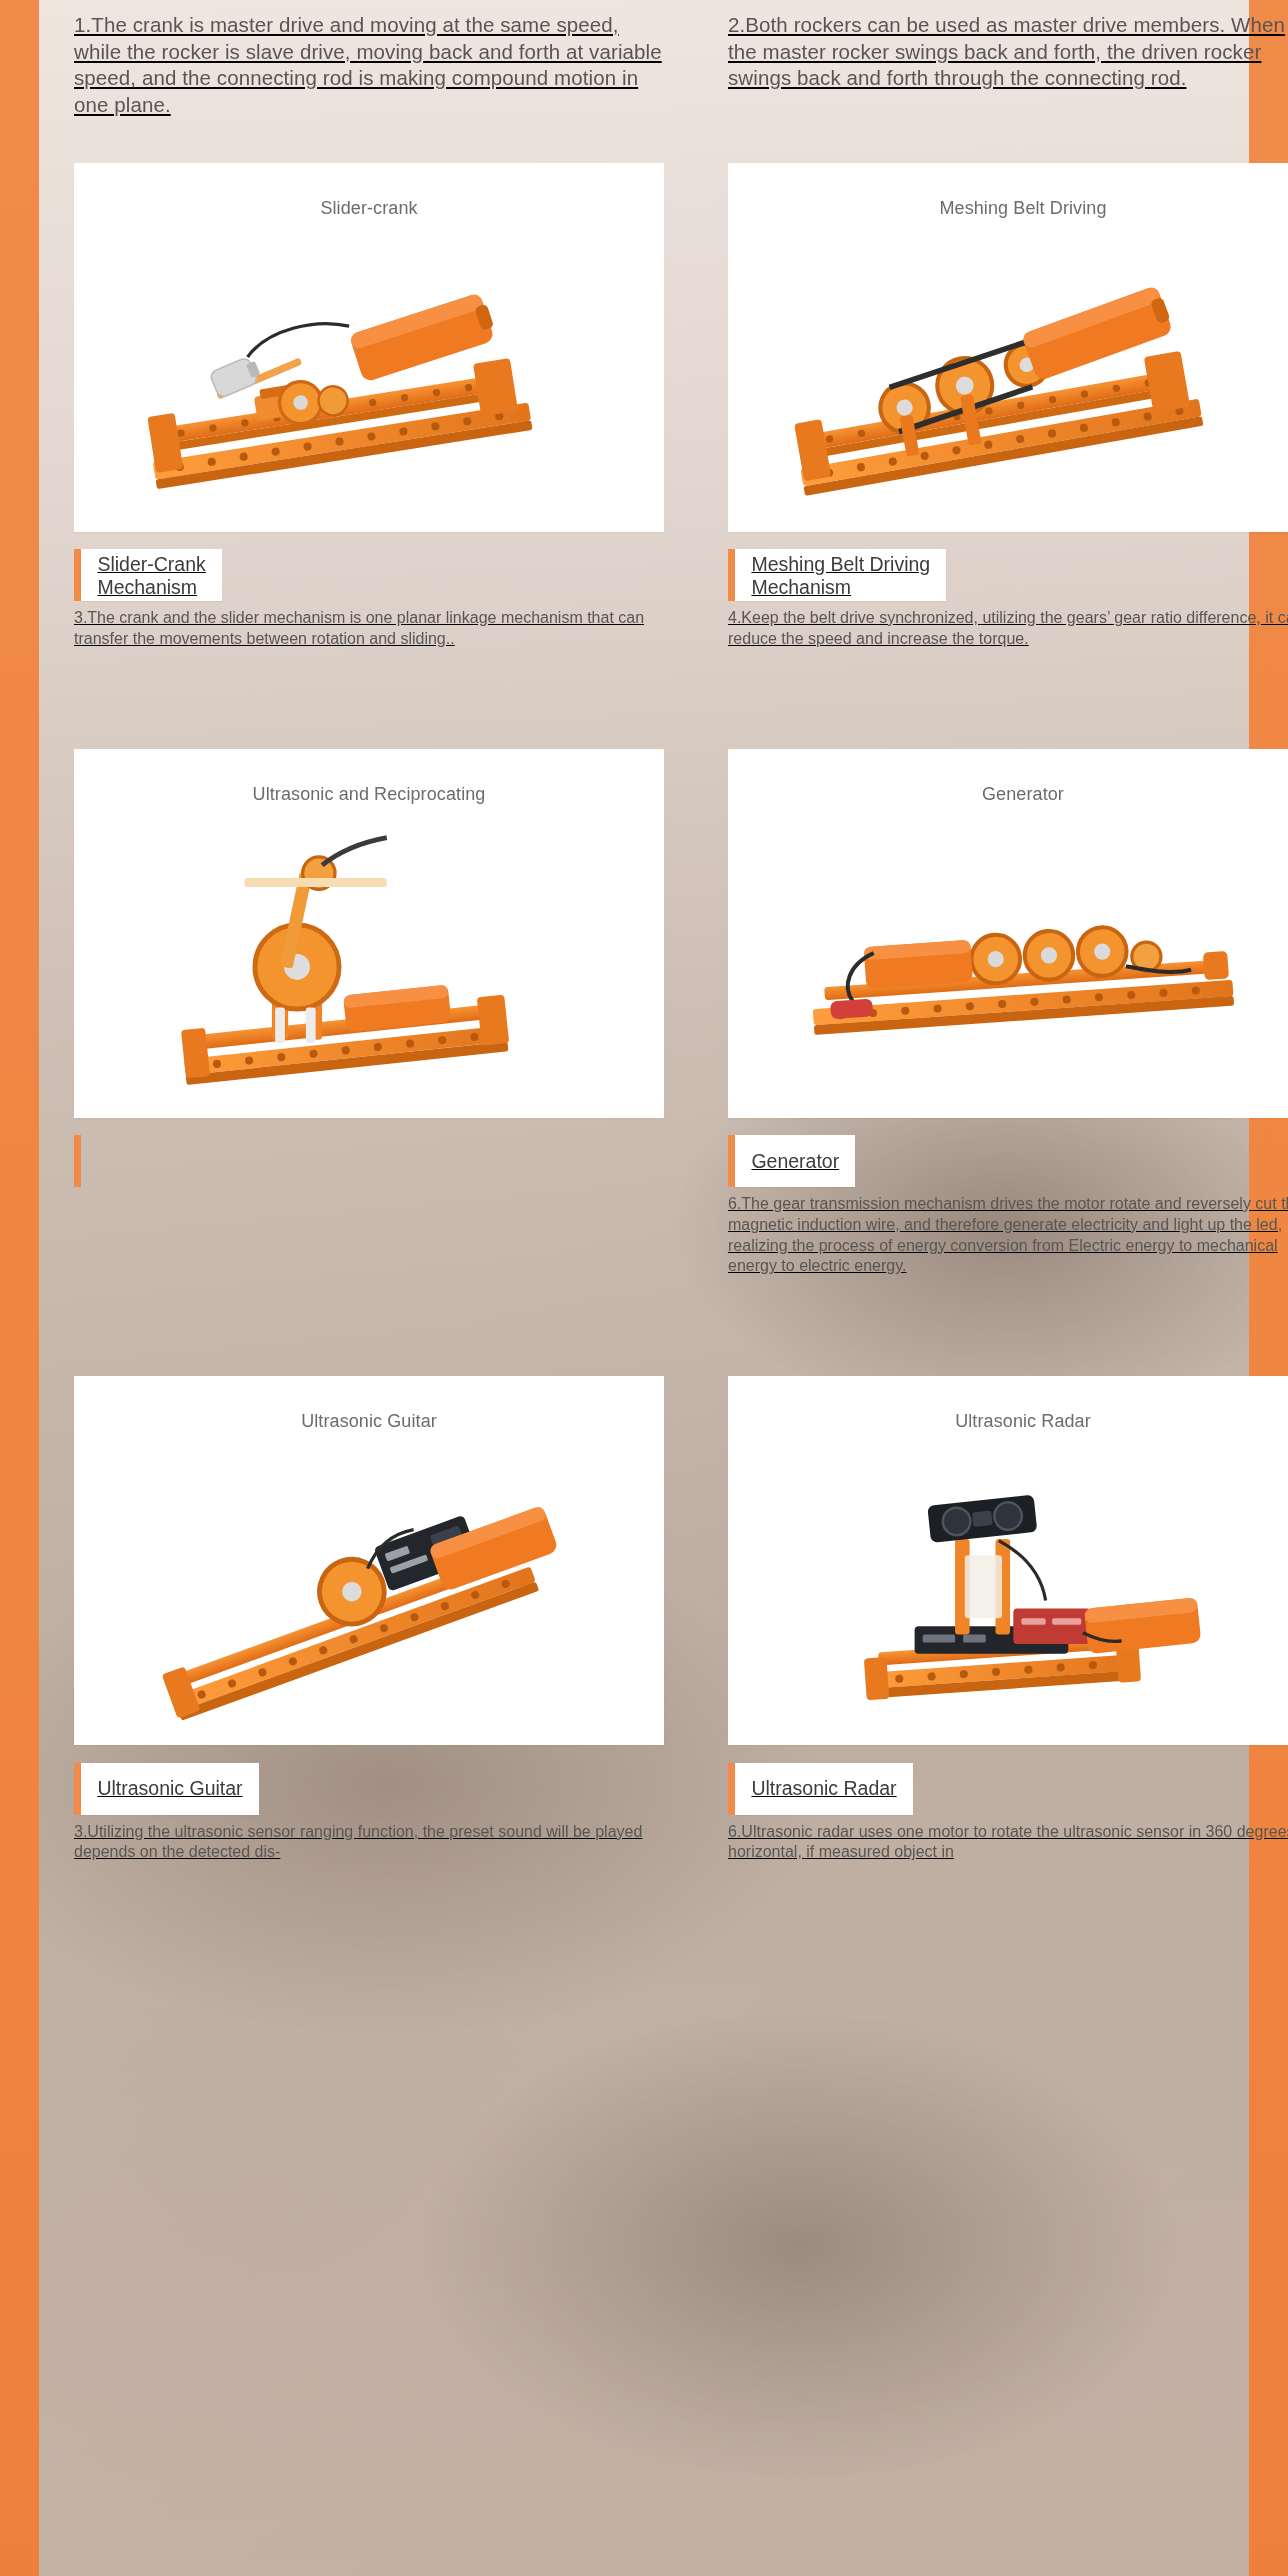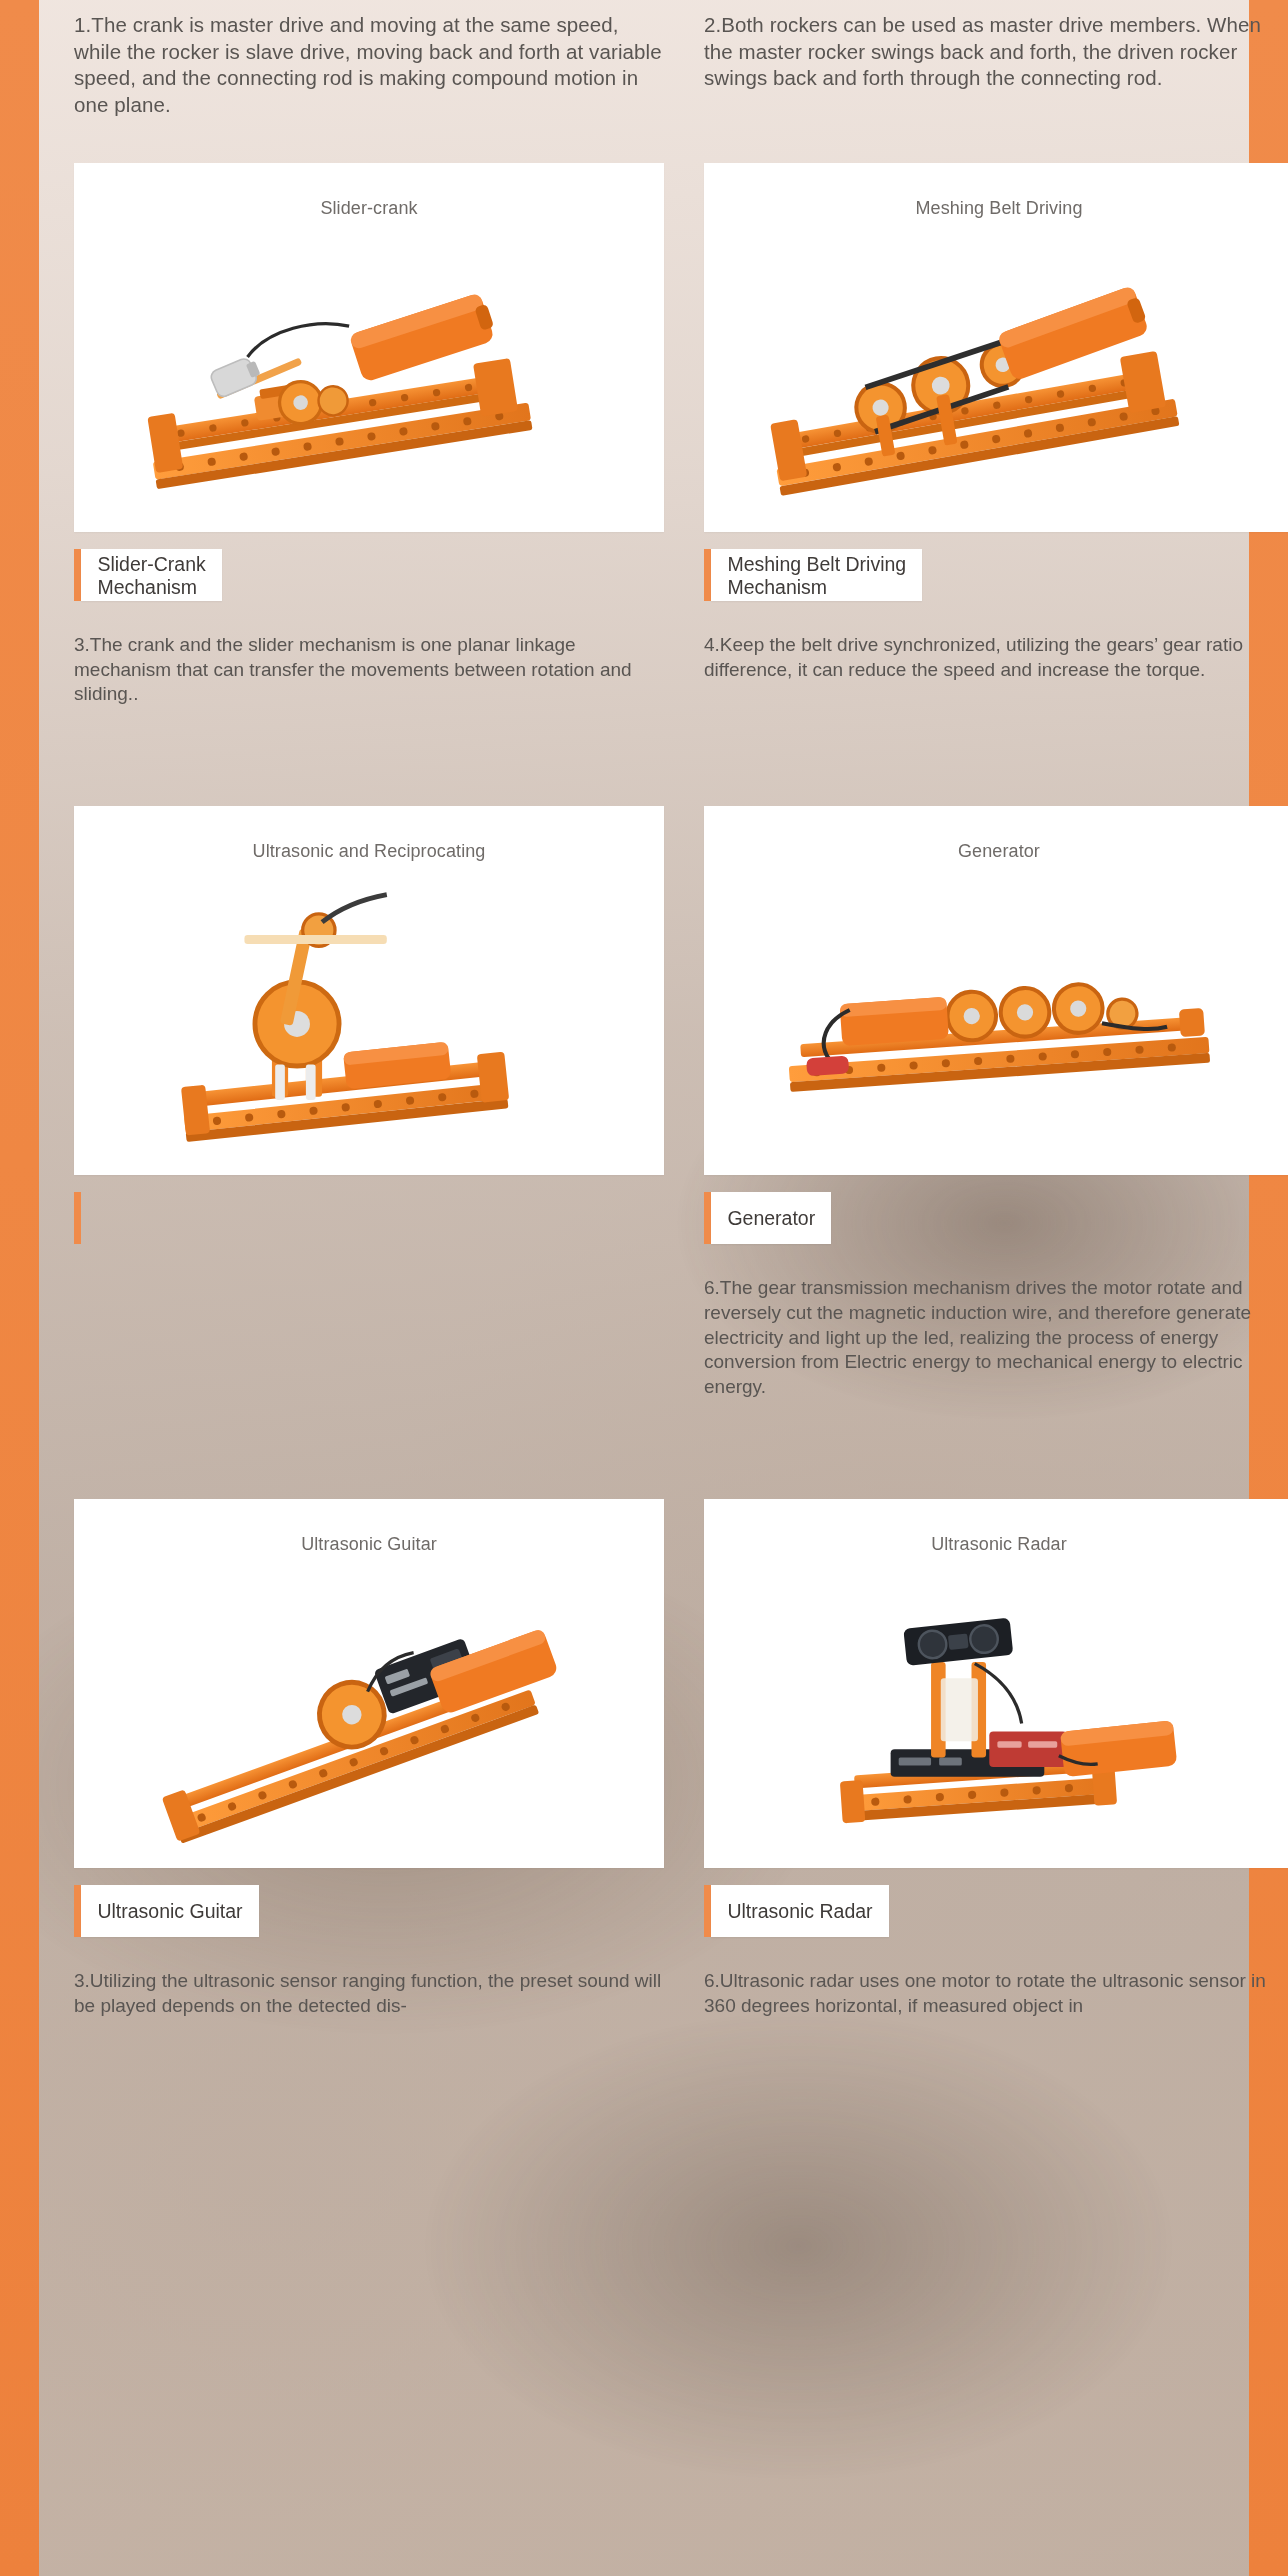--- a/index.html
+++ b/index.html
@@ -54,24 +54,25 @@
     position: relative;
     margin: 0 auto;
     width: 1288px;
   }
 
   
   .cols {
     position: relative;
     display: grid;
     grid-template-columns: 590px 590px;
-    column-gap: 40px;
+    column-gap: 64px;
     padding: 0 74px;
     box-sizing: border-box;
     width: 1288px;
+    text-decoration: underline;
   }
 
   .block {
     position: relative;
   }
 
   .para {
     color: #595552;
     font-size: 20.5px;
     line-height: 1.30;
@@ -132,23 +133,23 @@
     padding: 0 16px;
     font-size: 19.5px;
     color: #3f3b39;
     line-height: 1.16;
     white-space: pre-line;
     box-shadow: 0 0.7px 1.3px rgba(0,0,0,0.05);
   }
   .title-box.two-line { padding-top: 1.3px; }
 
   .desc {
-    margin-top: 32px;
+    margin-top: 7px;
     color: #595552;
-    font-size: 19px;
+    font-size: 16px;
     line-height: 1.30;
     white-space: pre-line;
   }
 
   .section-gap { height: 55px; }
 
   
   .kit-svg { display: block; width: 100%; height: 100%; }
 </style>
 </head>

